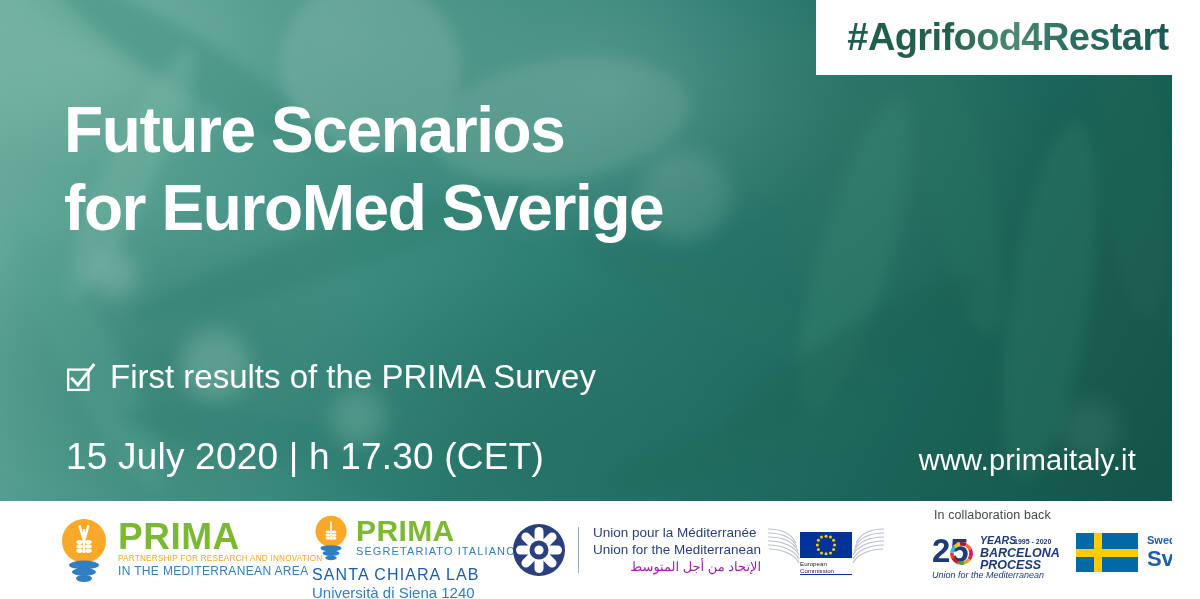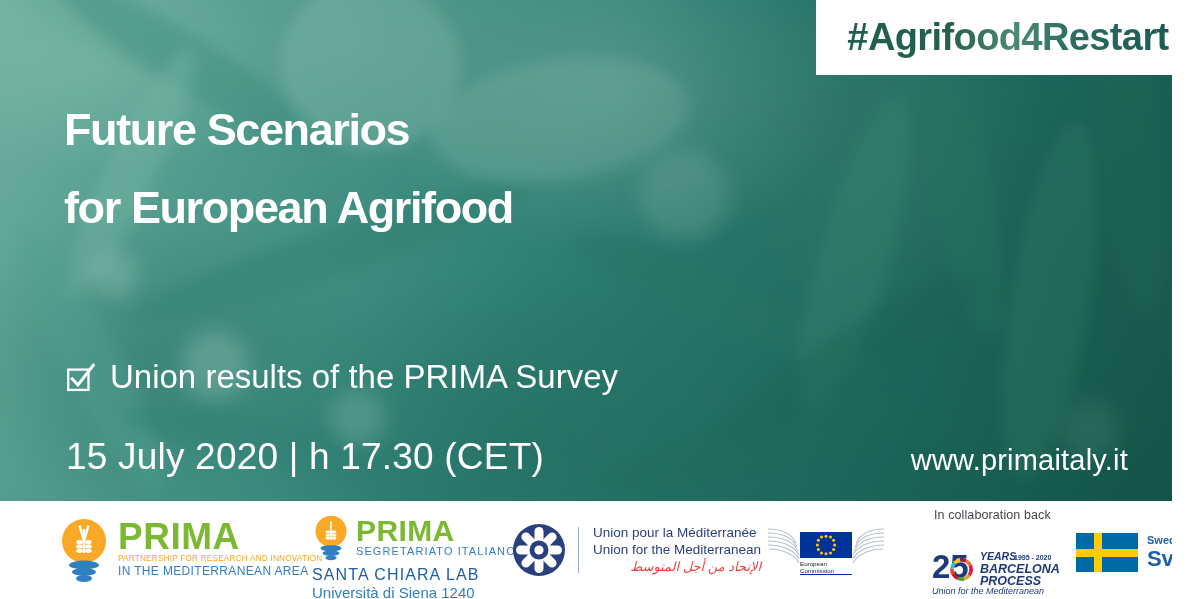--- a/index.html
+++ b/index.html
@@ -71,21 +71,21 @@
     font-size:38px; font-weight:bold; letter-spacing:-.6px;
     background:linear-gradient(95deg,#1f5d4e 0%,#23604f 32%,#4e8a72 52%,#2d6f63 68%,#1b5a52 100%);
     -webkit-background-clip:text; background-clip:text;
     color:transparent; -webkit-text-fill-color:transparent;
     white-space:nowrap;
   }
 
   
   .headline { position:absolute; left:64px; top:96px; width:1000px; }
   .title-line {
-    color:#ffffff; font-weight:bold; font-size:45px; line-height:68px;
+    color:#ffffff; font-weight:bold; font-size:64px; line-height:68px;
     letter-spacing:-1.4px; white-space:nowrap;
   }
   .title-line.l2 { margin-top:10px; }
   .subtitle {
     color:#ffffff; font-weight:bold; font-size:45px; line-height:48px;
     letter-spacing:-.6px; margin-top:22px; margin-left:8px; white-space:nowrap;
   }
 
   .survey-row {
     position:absolute; left:66px; top:358px;
@@ -94,21 +94,21 @@
   .checkbox-icon { width:30px; height:30px; display:block; flex:0 0 auto; margin-top:2px; }
   .survey-text {
     color:#ffffff; font-size:33px; font-weight:400; letter-spacing:0px; white-space:nowrap;
   }
 
   .date-text {
     position:absolute; left:66px; top:436px;
     color:#ffffff; font-size:37px; font-weight:500; letter-spacing:.2px; white-space:nowrap;
   }
   .website-text {
-    position:absolute; right:44px; top:444px;
+    position:absolute; right:36px; top:444px;
     color:#ffffff; font-size:29px; font-weight:500; letter-spacing:.2px; white-space:nowrap;
   }
 
   
   .footer {
     position:absolute; left:0; bottom:0; width:1200px; height:98px;
     background:#ffffff;
   }
   .logo { position:absolute; display:flex; align-items:center; }
 
@@ -145,32 +145,32 @@
   .seg-uni {
     color:#2f7fc1; font-size:15px; line-height:18px; white-space:nowrap;
   }
 
   
   .logo-ufm { left:512px; top:22px; gap:0; }
   .ufm-emblem { width:54px; height:54px; display:block; }
   .ufm-divider { width:1px; height:46px; background:#9aa8c4; margin:0 14px 0 12px; }
   .ufm-lines { display:flex; flex-direction:column; justify-content:center; }
   .ufm-line { color:#2a3f7e; font-size:13.5px; line-height:16.5px; white-space:nowrap; }
-  .ufm-ar { color:#ef4444; font-size:13px; line-height:17px; direction:rtl; white-space:nowrap;font-style:italic; }
+  .ufm-ar { color:#a21caf; font-size:13px; line-height:17px; direction:rtl; white-space:nowrap; }
 
   
   .logo-ec { left:766px; top:22px; flex-direction:column; align-items:flex-start; }
   .ec-svg { width:120px; height:52px; display:block; }
 
   
   .collab-label {
     position:absolute; left:934px; top:508px;
     color:#44484c; font-size:12.5px; letter-spacing:.1px; white-space:nowrap;
   }
-  .logo-barcelona { left:932px; top:30px;margin-top:16px; }
+  .logo-barcelona { left:932px; top:30px; }
   .barca-svg { width:128px; height:48px; display:block; }
   .logo-sweden { left:1076px; top:32px; gap:9px; }
   .swe-flag { width:62px; height:39px; display:block; }
   .swe-texts { display:flex; flex-direction:column; justify-content:center; }
   .swe-small { color:#1f5fa8; font-size:11px; font-weight:bold; line-height:13px; }
   .swe-big { color:#1f5fa8; font-size:22px; font-weight:bold; line-height:24px; letter-spacing:-.2px; }
 </style>
 </head>
 <body>
 
@@ -199,29 +199,29 @@
       <div class="bokeh k5"></div>
     <div class="bg-tint"></div>
   </div>
 
   <div class="hashtag-box">
     <span class="hashtag-text">#Agrifood4Restart</span>
   </div>
 
   <div class="headline">
     <div class="title-line l1">Future Scenarios</div>
-    <div class="title-line l2">for European Agrifood</div>
+    <div class="title-line l2">for EuroMed Sverige</div>
   </div>
 
   <div class="survey-row">
     <svg class="checkbox-icon" viewBox="0 0 34 34">
       <rect x="2.5" y="7.5" width="23" height="23" fill="none" stroke="#ffffff" stroke-width="2.6"></rect>
       <path d="M7 18 L13.5 25 L31 2.5" fill="none" stroke="#ffffff" stroke-width="3.4" stroke-linecap="square"></path>
     </svg>
-    <span class="survey-text">Union results of the PRIMA Survey</span>
+    <span class="survey-text">First results of the PRIMA Survey</span>
   </div>
 
   <div class="date-text">15 July 2020 | h 17.30 (CET)</div>
   <div class="website-text">www.primaitaly.it</div>
 
   <div class="footer">
 
     <div class="logo logo-prima">
       <svg class="bulb-svg" viewBox="0 0 52 68">
         <circle cx="26" cy="26" r="22" fill="#f9a828"></circle>

